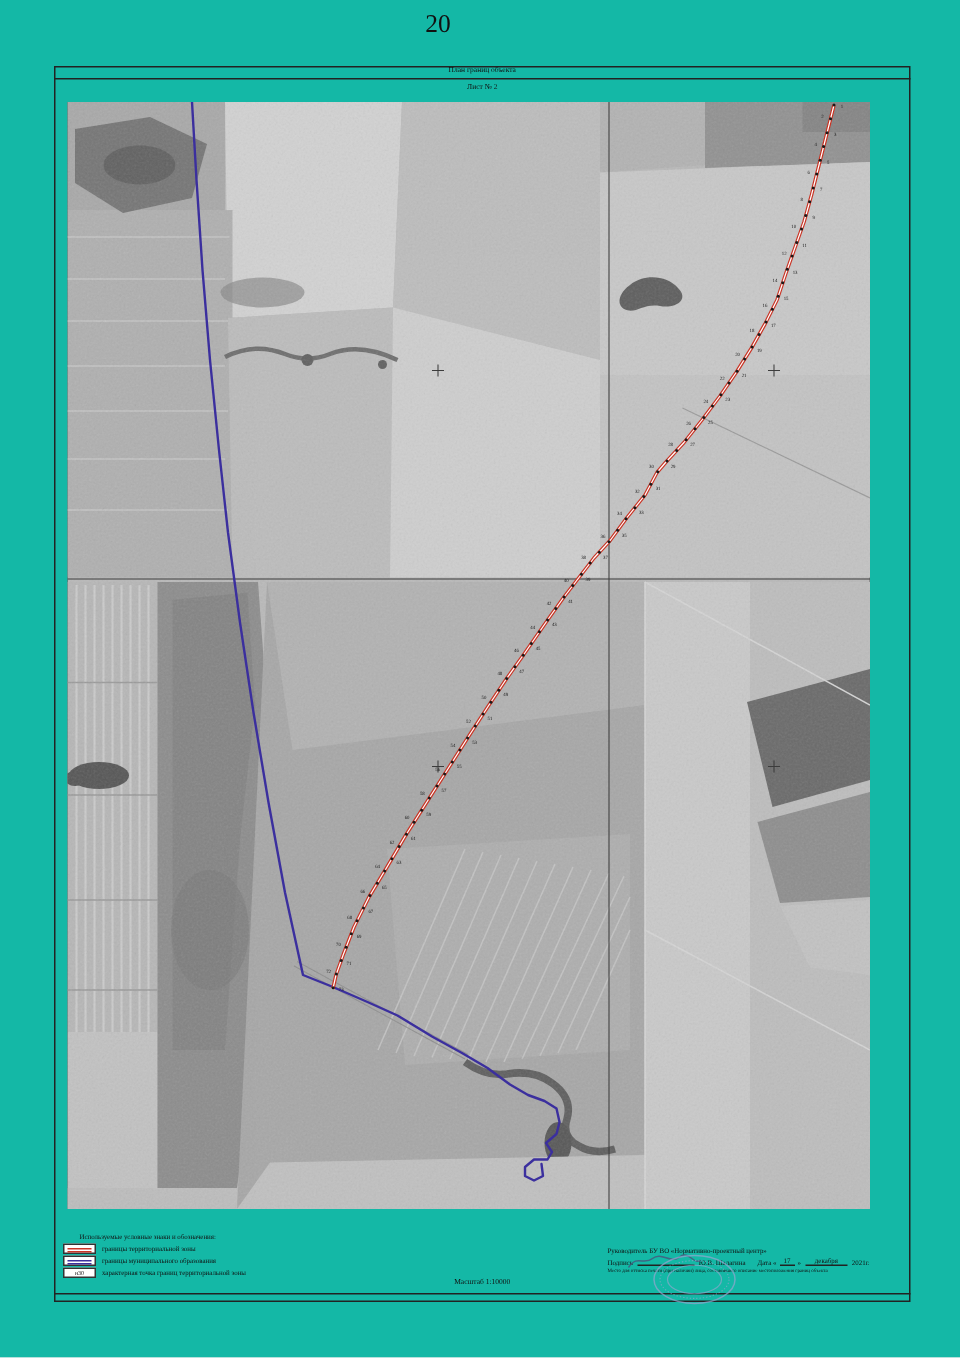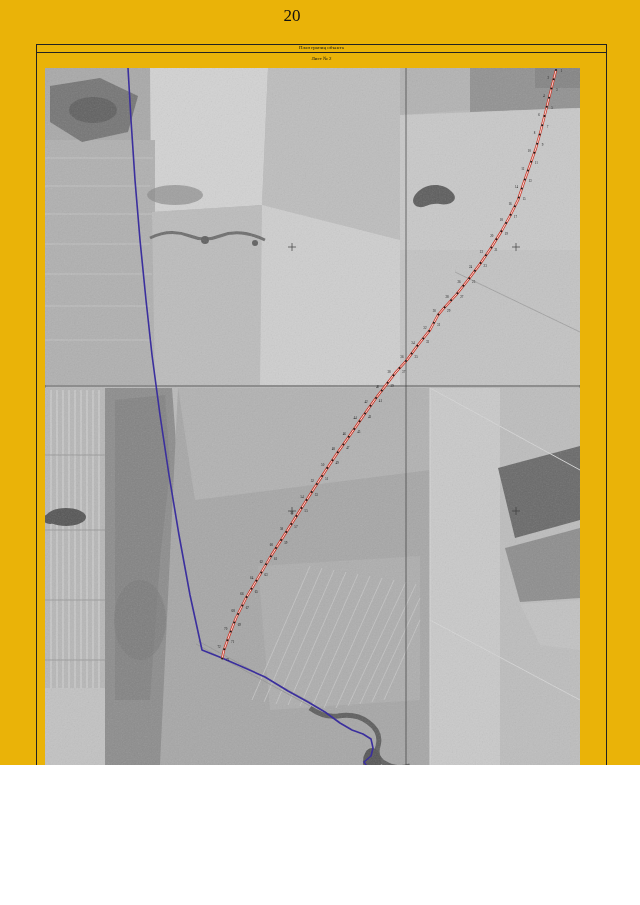--- a/index.html
+++ b/index.html
@@ -1,16 +1,16 @@
 <!DOCTYPE html>
 <html><head>
 <meta charset="utf-8">
 <style>
   html,body{margin:0;padding:0;background:#ffffff;}
-  .page{position:relative;width:640px;height:765px;background:#eab308;overflow:hidden;
+  .page{position:relative;width:640px;height:905px;background:#14b8a6;overflow:hidden;
         font-family:"Liberation Serif", serif;color:#111;}
   .abs{position:absolute;}
   .page-number{left:270px;top:6px;width:44px;text-align:center;font-size:17px;}
   .frame{left:36px;top:44px;width:571px;height:824px;border:1px solid #222;box-sizing:border-box;}
   .hline{height:0;border-top:1px solid #222;}
   .title-row{left:36px;top:45px;width:571px;text-align:center;font-size:5px;}
   .sheet-row{left:36px;top:56px;width:571px;text-align:center;font-size:5px;}
   .map-wrap{left:45px;top:68px;width:535px;height:738px;}
   .map-wrap svg{position:absolute;left:0;top:0;}
   .legend-title{left:53px;top:822px;font-size:4.6px;}

